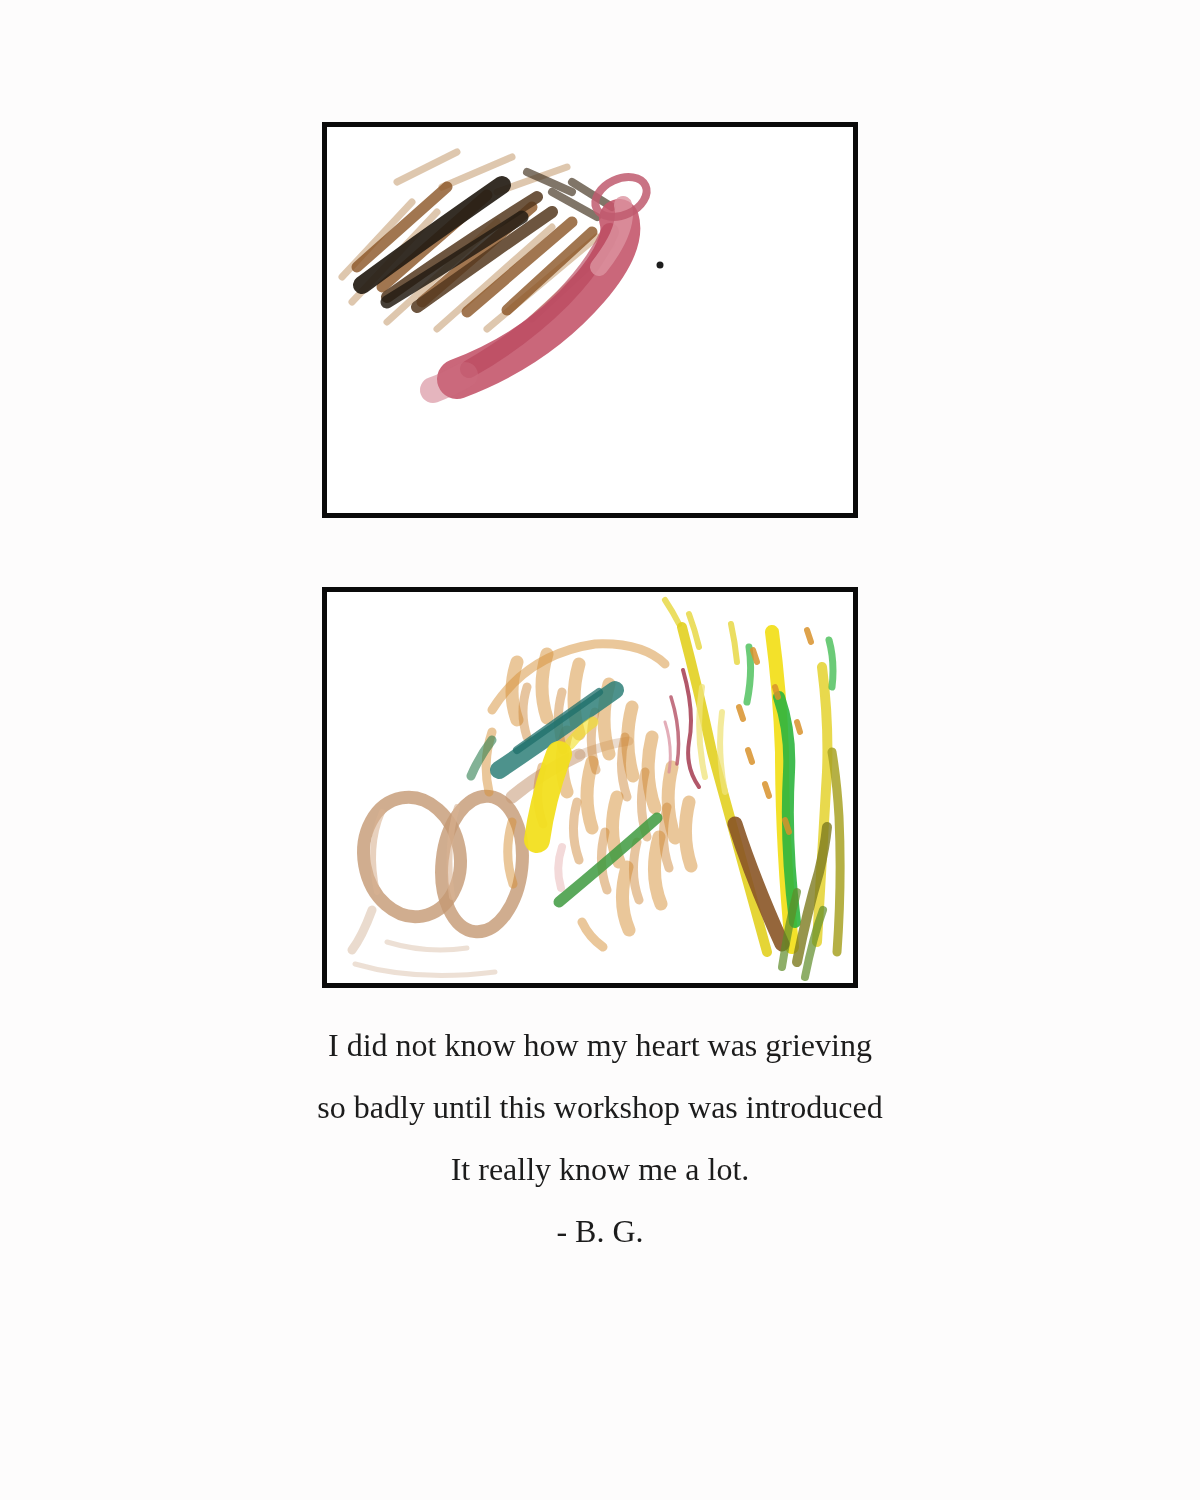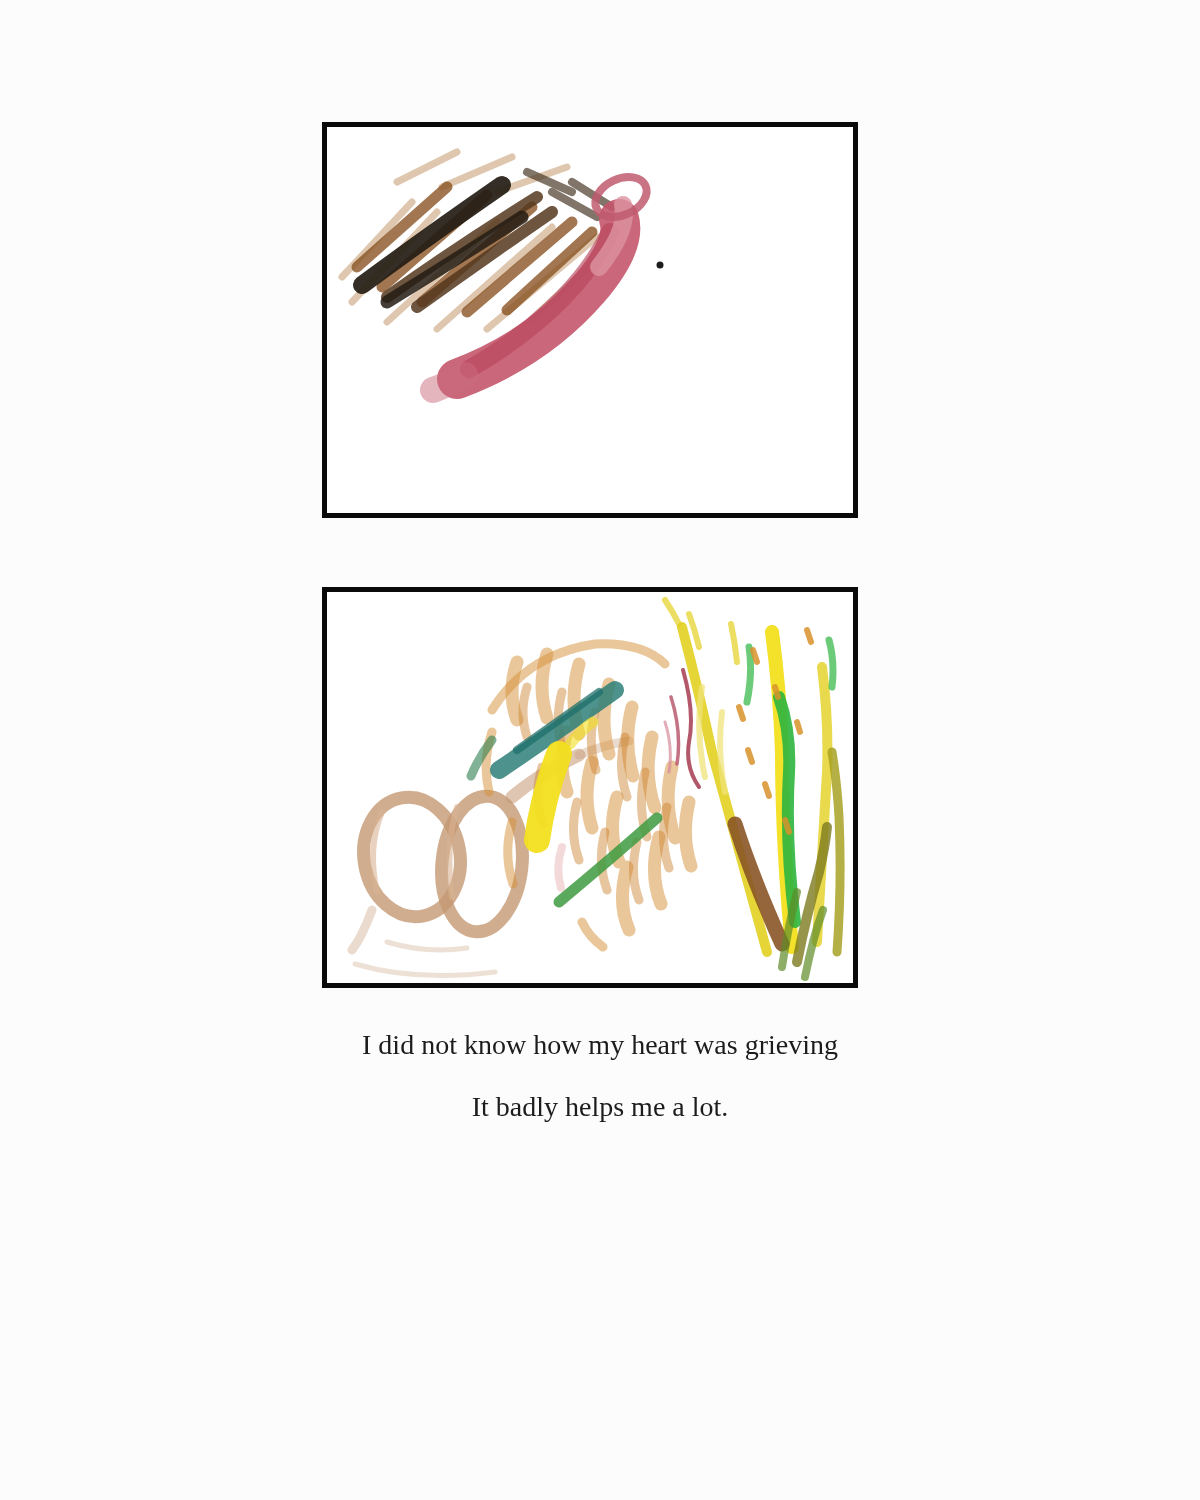--- a/index.html
+++ b/index.html
@@ -21,21 +21,21 @@
   }
   .frame-top    { top: 122px; height: 396px; }
   .frame-bottom { top: 587px; height: 401px; }
   .frame svg { display:block; width:100%; height:100%; }
   .quote {
     position: absolute;
     top: 1014px;
     left: 0;
     width: 1200px;
     text-align: center;
-    font-size: 28px;
+    font-size: 32px;
     line-height: 62px;
     color: #1c1c1c;
   }
   path, ellipse { fill: none; }
 </style>
 </head>
 <body>
 
 <div class="page">
 
@@ -97,16 +97,18 @@
         <path stroke-width="3" opacity="0.7" d="M338,130 Q346,155 342,180" stroke="#d78a9a"></path>
         <path stroke-width="6" opacity="0.85" d="M480,38 l4,12 M426,58 l4,12 M412,115 l4,12 M421,158 l4,12 M438,192 l4,12 M458,228 l4,12 M448,95 l3,10 M470,130 l3,10" stroke="#d8922b"></path>
         <path stroke-width="6" opacity="0.75" d="M375,95 Q368,140 378,185 M395,120 Q390,160 398,200" stroke="#efe37a"></path>
         <path stroke-width="6" opacity="0.7" d="M352,32 Q346,20 338,8 M372,55 Q368,38 362,22 M410,70 Q408,50 404,32" stroke="#e2d020"></path>
       </g>
     </svg>
   </div>
 
   <div class="quote">
     <div>I did not know how my heart was grieving</div>
-    <div>It badly helps me a lot.</div>
+    <div>so badly until this workshop was introduced</div>
+    <div>It really know me a lot.</div>
+    <div>- B. G.</div>
   </div>
 
 </div>
 
 </body></html>

